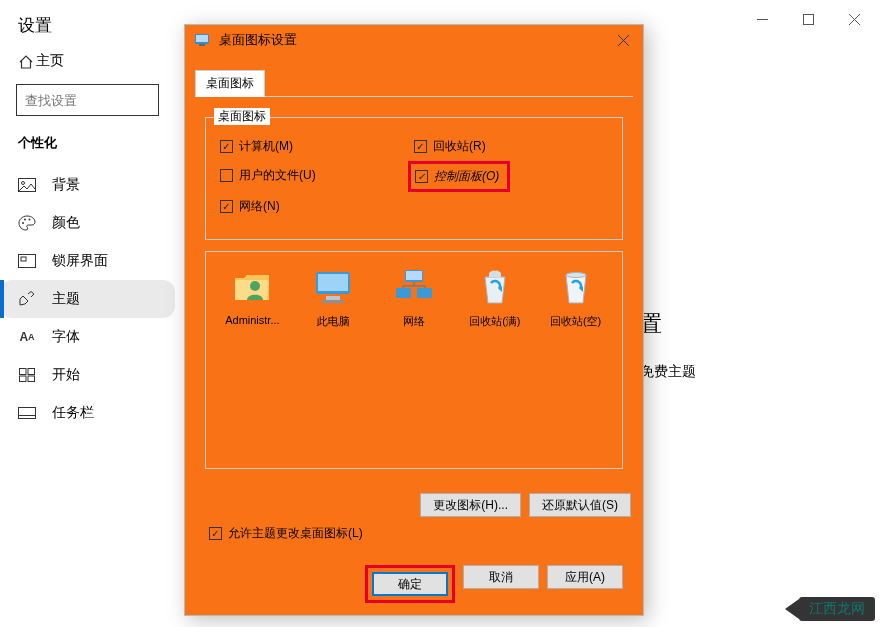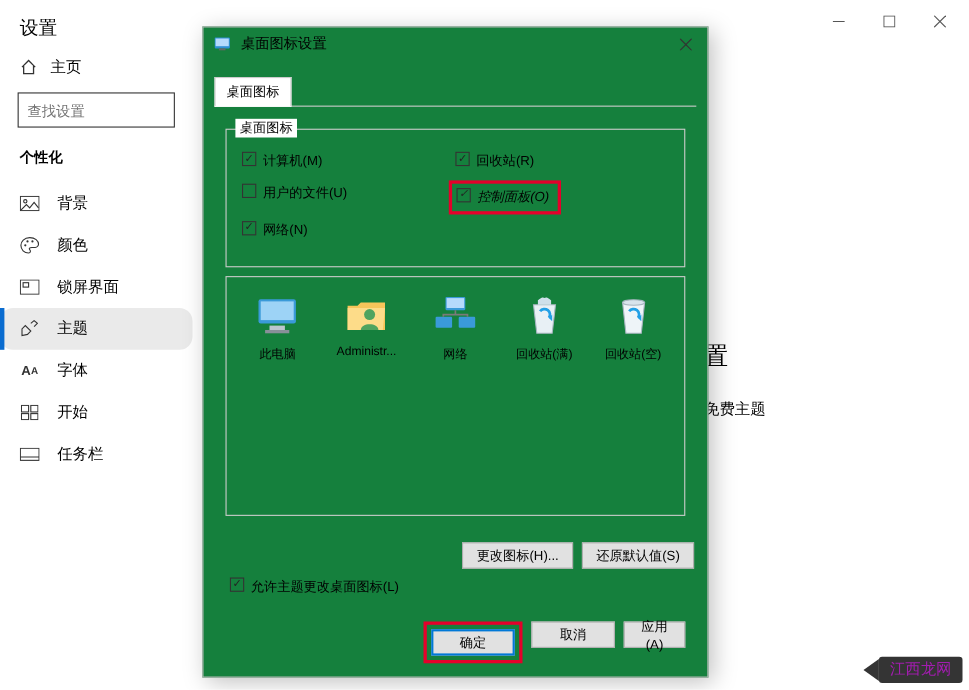--- a/index.html
+++ b/index.html
@@ -6,67 +6,67 @@
 body { width: 881px; height: 627px; background: #fff; position: relative; overflow: hidden; font-size: 13px; color: #000; }
 
 
 .settings-window { position: absolute; inset: 0; background: #fff; }
 .titlebar { position: absolute; left: 18px; top: 14px; font-size: 17px; }
 .win-controls { position: absolute; right: 4px; top: 4px; display: flex; }
 .win-btn { width: 46px; height: 30px; display: flex; align-items: center; justify-content: center; color: #555; }
 .win-btn svg { width: 11px; height: 11px; }
 
 .sidebar { position: absolute; left: 0; top: 46px; width: 175px; }
-.home { display: flex; align-items: center; padding: 6px 18px 14px; gap: 12px; font-size: 14px; }
+.home { display: flex; align-items: flex-end; padding: 6px 18px 14px; gap: 2px; font-size: 14px; }
 .home svg { width: 16px; height: 16px; }
 .search { margin: 0 16px 18px; border: 1px solid #333; }
 .search input { width: 100%; height: 30px; border: none; padding: 0 8px; font-size: 13px; background: transparent; color: #000000; }
 .section-title { padding: 0 18px 14px; font-size: 13px; font-weight: bold; }
 .nav-item { display: flex; align-items: center; gap: 16px; padding: 10px 18px; font-size: 14px; position: relative; }
 .nav-item.active { background: #eaeaea; border-radius: 12px; }
 .nav-item.active::before { content: ""; position: absolute; left: 0; top: 0; bottom: 0; width: 4px; background: #0a6cd0; }
 .nav-item .ic { width: 18px; height: 16px; display: flex; align-items: center; justify-content: center; color: #333; }
 
 .content-right { position: absolute; left: 640px; top: 300px; font-size: 14px; line-height: 2.2; }
 .content-right .header { font-size: 22px; display: block; margin-bottom: 8px; }
 
 
-.dialog { position: absolute; left: 184px; top: 24px; width: 460px; height: 592px; background: #15803d; border: 1px solid #b8b8b8; box-shadow: 4px 4px 20px rgba(0,0,0,.25); }
+.dialog { position: absolute; left: 184px; top: 24px; width: 460px; height: 592px; background: #f97316; border: 1px solid #b8b8b8; box-shadow: 4px 4px 20px rgba(0,0,0,.25); }
 .dlg-title { display: flex; align-items: center; gap: 8px; padding: 6px 10px; font-size: 13px; }
 .dlg-title .ic { width: 16px; height: 16px; }
 .dlg-close { position: absolute; right: 6px; top: 4px; width: 28px; height: 22px; display: flex; align-items: center; justify-content: center; cursor: pointer; }
 
 .tabstrip { position: absolute; left: 10px; top: 44px; right: 10px; border-bottom: 1px solid #ccc; }
 .tab { display: inline-block; border: 1px solid #ccc; border-bottom: 1px solid #fff; background: #fff; padding: 4px 10px; font-size: 12px; position: relative; top: 1px; }
 
 .group1 { position: absolute; left: 20px; top: 92px; right: 20px; border: 1px solid #ccc; padding: 20px 14px 12px; }
 .group1 .legend { position: absolute; left: 8px; top: -10px; background: #fff; padding: 0 4px; font-size: 12px; }
 .chk-row { display: flex; margin-bottom: 12px; }
 .chk-col { flex: 1; }
-.chk { display: flex; align-items: flex-start; gap: 6px; font-size: 12px; }
+.chk { display: flex; align-items: center; gap: 6px; font-size: 12px; }
 .chk-box { width: 13px; height: 13px; border: 1px solid #333; display: flex; align-items: center; justify-content: center; }
 .chk-box.checked::after { content: "✓"; font-size: 10px; line-height: 1; color: #222; }
 
 .highlight { border: 3px solid #e4002b; padding: 4px 8px 4px 4px; margin: -6px -60px -6px -6px; display: inline-flex; font-style: italic; }
 
 .preview { position: absolute; left: 20px; top: 226px; right: 20px; height: 218px; border: 1px solid #ccc; padding: 14px 12px; display: flex; gap: 12px; align-items: flex-start; }
 .icon-item { width: 72px; text-align: center; font-size: 11px; overflow: hidden; }
 .icon-item .glyph { width: 42px; height: 42px; margin: 0 auto 6px; display: flex; align-items: center; justify-content: center; }
 .icon-item .label { white-space: nowrap; overflow: hidden; text-overflow: ellipsis; }
 
 .btn { height: 24px; padding: 0 12px; background: #e1e1e1; border: 1px solid #adadad; font-size: 12px; cursor: pointer; display: inline-flex; align-items: center; justify-content: center; }
 .btn-row1 { position: absolute; right: 12px; top: 456px; display: flex; gap: 8px; margin-top: 12px; }
 .allow-chk { position: absolute; left: 24px; top: 500px; }
 
 .btn-row2 { position: absolute; right: 20px; bottom: 12px; display: flex; gap: 8px; }
 .btn-primary-wrap { border: 3px solid #e4002b; padding: 4px; }
 .btn.primary { border: 2px solid #0078d7; background: #e1e1e1; }
 
 
-.watermark { position: absolute; right: 6px; bottom: 6px; background: rgba(30,30,30,.9); color: #a21caf; padding: 3px 10px; font-size: 14px; border-radius: 3px; font-family: "SimSun", serif; }
+.watermark { position: absolute; right: 6px; bottom: 6px; background: rgba(30,30,30,.9); color: #0f766e; padding: 3px 10px; font-size: 14px; border-radius: 3px; font-family: "SimSun", serif; }
 .watermark::before { content:""; position:absolute; left:-14px; top:2px; width:0;height:0;border-top:10px solid transparent;border-bottom:10px solid transparent;border-right:14px solid rgba(30,30,30,.9);}
 </style>
 </head>
 <body>
 
 <div class="settings-window">
   <div class="titlebar">设置</div>
   <div class="win-controls">
     <div class="win-btn">
         <svg viewBox="0 0 11 11">
@@ -226,38 +226,38 @@
             <span>网络(N)</span>
           </label>
         </div>
     </div>
   </div>
 
   <div class="preview">
     <div class="icon-item">
       <div class="glyph">
           <svg width="42" height="38" viewBox="0 0 42 38">
+            <path d="M4 10 L13 10 L16 7 L38 7 L38 32 L4 32 Z" fill="#f7c55a"></path>
+            <path d="M4 12 L38 12 L36 32 L4 32 Z" fill="#fddc89"></path>
+            <circle cx="24" cy="18" r="5" fill="#4fa45f"></circle>
+            <path d="M16 32 C16 25 32 25 32 32 Z" fill="#4fa45f"></path>
+          </svg>
+        </div>
+      <div class="label">Administr...</div>
+    </div>
+    <div class="icon-item">
+      <div class="glyph">
+          <svg width="42" height="38" viewBox="0 0 42 38">
             <rect x="4" y="4" width="34" height="22" rx="2" fill="#3a9ad9"></rect>
             <rect x="6" y="6" width="30" height="17" fill="#9dd3f6"></rect>
             <rect x="14" y="28" width="14" height="4" fill="#bcc6ce"></rect>
             <rect x="10" y="32" width="22" height="3" fill="#889099"></rect>
           </svg>
         </div>
       <div class="label">此电脑</div>
-    </div>
-    <div class="icon-item">
-      <div class="glyph">
-          <svg width="42" height="38" viewBox="0 0 42 38">
-            <path d="M4 10 L13 10 L16 7 L38 7 L38 32 L4 32 Z" fill="#f7c55a"></path>
-            <path d="M4 12 L38 12 L36 32 L4 32 Z" fill="#fddc89"></path>
-            <circle cx="24" cy="18" r="5" fill="#4fa45f"></circle>
-            <path d="M16 32 C16 25 32 25 32 32 Z" fill="#4fa45f"></path>
-          </svg>
-        </div>
-      <div class="label">Administr...</div>
     </div>
     <div class="icon-item">
       <div class="glyph">
           <svg width="42" height="38" viewBox="0 0 42 38">
             <rect x="12" y="2" width="18" height="12" rx="1" fill="#3a9ad9"></rect>
             <rect x="13" y="3" width="16" height="9" fill="#b5dafc"></rect>
             <rect x="3" y="20" width="15" height="10" rx="1" fill="#3a9ad9"></rect>
             <rect x="24" y="20" width="15" height="10" rx="1" fill="#3a9ad9"></rect>
             <path d="M21 14 V18 M10 20 V18 H32 V20" fill="none" stroke="#7a7a7a" stroke-width="1.5"></path>
           </svg>
@@ -296,17 +296,17 @@
   <label class="chk allow-chk">
     <span class="chk-box checked"></span>
     <span>允许主题更改桌面图标(L)</span>
   </label>
 
   <div class="btn-row2">
     <span class="btn-primary-wrap">
       <button class="btn primary" style="width:76px">确定</button>
     </span>
     <button class="btn" style="width:76px">取消</button>
-    <button class="btn" style="width:56px">应用(A)</button>
+    <button class="btn" style="width:76px">应用(A)</button>
   </div>
 </div>
 
 <div class="watermark">江西龙网</div>
 
 </body></html>

